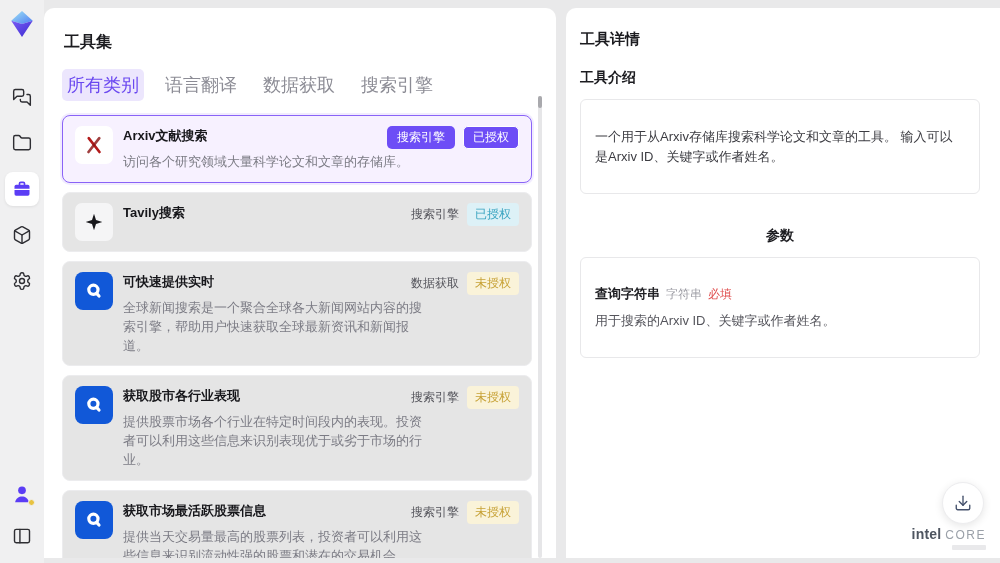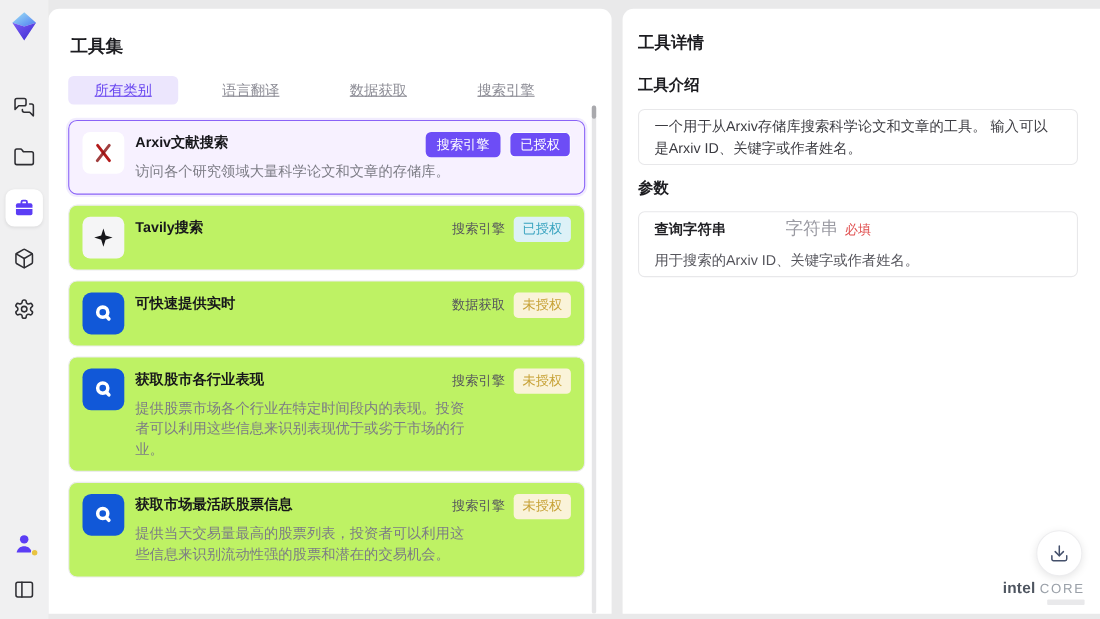--- a/index.html
+++ b/index.html
@@ -31,26 +31,26 @@
   .main { position:absolute; left:44px; top:8px; right:0; bottom:5px; display:flex; gap:10px; }
   .panel { background:#ffffff; }
   .panel-left {
     width:512px; flex:none; border-radius:10px 10px 0 0; position:relative;
     padding:14px 0 0 18px; overflow:hidden;
   }
   .panel-right { flex:1; border-radius:10px 0 0 0; position:relative; padding:12px 20px 0 14px; }
   
   .lp-title { font-size:16px; font-weight:bold; margin:10px 0 16px 2px; }
   .tabs { display:flex; align-items:center; gap:16px; margin-bottom:14px; }
-  .tab { font-size:13px; color:#8c8c95; padding:4px 24px; border-radius:5px; cursor:pointer; white-space:nowrap;text-decoration:underline; }
+  .tab { font-size:18px; color:#8c8c95; padding:4px 5px; border-radius:5px; cursor:pointer; white-space:nowrap; }
   .tab.active { background:#ece6fd; color:#6a48f0; font-weight:500; }
   .tool-list { padding-right:24px; }
   .tool-card {
     display:flex; gap:10px; padding:10px 12px; border:1px solid #ececee;
-    border-radius:8px; margin-bottom:9px; background:#bef264; cursor:pointer;
+    border-radius:8px; margin-bottom:9px; background:#e5e5e5; cursor:pointer;
   }
   .tool-card.selected {
     background:#f7f1ff; border:1.5px solid #8a63f7;
     box-shadow:0 0 0 2px rgba(138,99,247,.12);
   }
   .tile {
     width:38px; height:38px; border-radius:7px; flex:none;
     display:flex; align-items:center; justify-content:center; background:#f5f5f6;
   }
   .tile.icon-arxiv { background:#ffffff; }
@@ -66,26 +66,26 @@
     border:1px solid #ffffff; font-weight:500; }
   .badge.auth-cyan { background:#ddf1f7; color:#3aa4c0; padding:3px 8px; border-radius:4px; }
   .badge.auth-yellow { background:#faf3d9; color:#c7a237; padding:3px 8px; border-radius:4px; }
   .tool-desc { font-size:13px; color:#7c7c85; line-height:1.45; margin-top:4px; max-width:306px; }
   .scrollbar { position:absolute; right:14px; top:88px; bottom:0; width:4px;
     background:#e6e6e8; border-radius:2px; }
   .scroll-thumb { width:4px; height:12px; background:#a9a9ad; border-radius:2px; }
   
   .rp-title { font-size:15px; font-weight:bold; margin:10px 0 20px 0; }
   .rp-sub { font-size:14px; font-weight:bold; margin-bottom:12px; }
-  .rp-box { border:1px solid #e8e8ea; border-radius:6px; background:#fff; padding:5px 14px; }
+  .rp-box { border:1px solid #e8e8ea; border-radius:6px; background:#fff; padding:27px 14px; }
   .intro-text { font-size:13px; color:#3c3c42; line-height:1.5; }
-  .params-heading { margin-top:12px; }
+  .params-heading { margin-top:33px;text-align:center; }
   .param-line { display:flex; align-items:baseline; gap:6px; margin-bottom:9px; }
   .param-name { font-size:13px; font-weight:bold; color:#202024; }
-  .param-type { font-size:16px; color:#9a9aa2;margin-left:48px; }
+  .param-type { font-size:12px; color:#9a9aa2; }
   .param-required { font-size:12px; color:#e04f4f; }
   .param-desc { font-size:13px; color:#55555c; }
   
   .download-btn {
     position:absolute; right:16px; bottom:34px; width:42px; height:42px; border-radius:50%;
     background:#fff; border:1px solid #ededef; box-shadow:0 2px 8px rgba(0,0,0,.10);
     display:flex; align-items:center; justify-content:center; cursor:pointer;
   }
   .download-btn svg { width:18px; height:18px; stroke:#44506b; stroke-width:1.8; fill:none;
     stroke-linecap:round; stroke-linejoin:round; }
@@ -223,20 +223,21 @@
             </svg>
           </div>
     <div class="tool-body">
       <div class="tool-head">
         <div class="tool-name">可快速提供实时</div>
         <div class="badges">
           <span class="badge cat-plain">数据获取</span>
           <span class="badge auth-yellow">未授权</span>
         </div>
       </div>
+      <div class="tool-desc">全球新闻搜索是一个聚合全球各大新闻网站内容的搜索引擎，帮助用户快速获取全球最新资讯和新闻报道。</div>
     </div>
   </div>
 
   <div class="tool-card">
     <div class="tile icon-blue">
             <svg viewBox="0 0 20 20" width="20" height="20">
               <circle cx="9.4" cy="8.8" r="4.6" fill="none" stroke="#ffffff" stroke-width="3.2"></circle>
               <line x1="12.6" y1="12.4" x2="15" y2="15" stroke="#ffffff" stroke-width="3.2" stroke-linecap="round"></line>
             </svg>
           </div>

